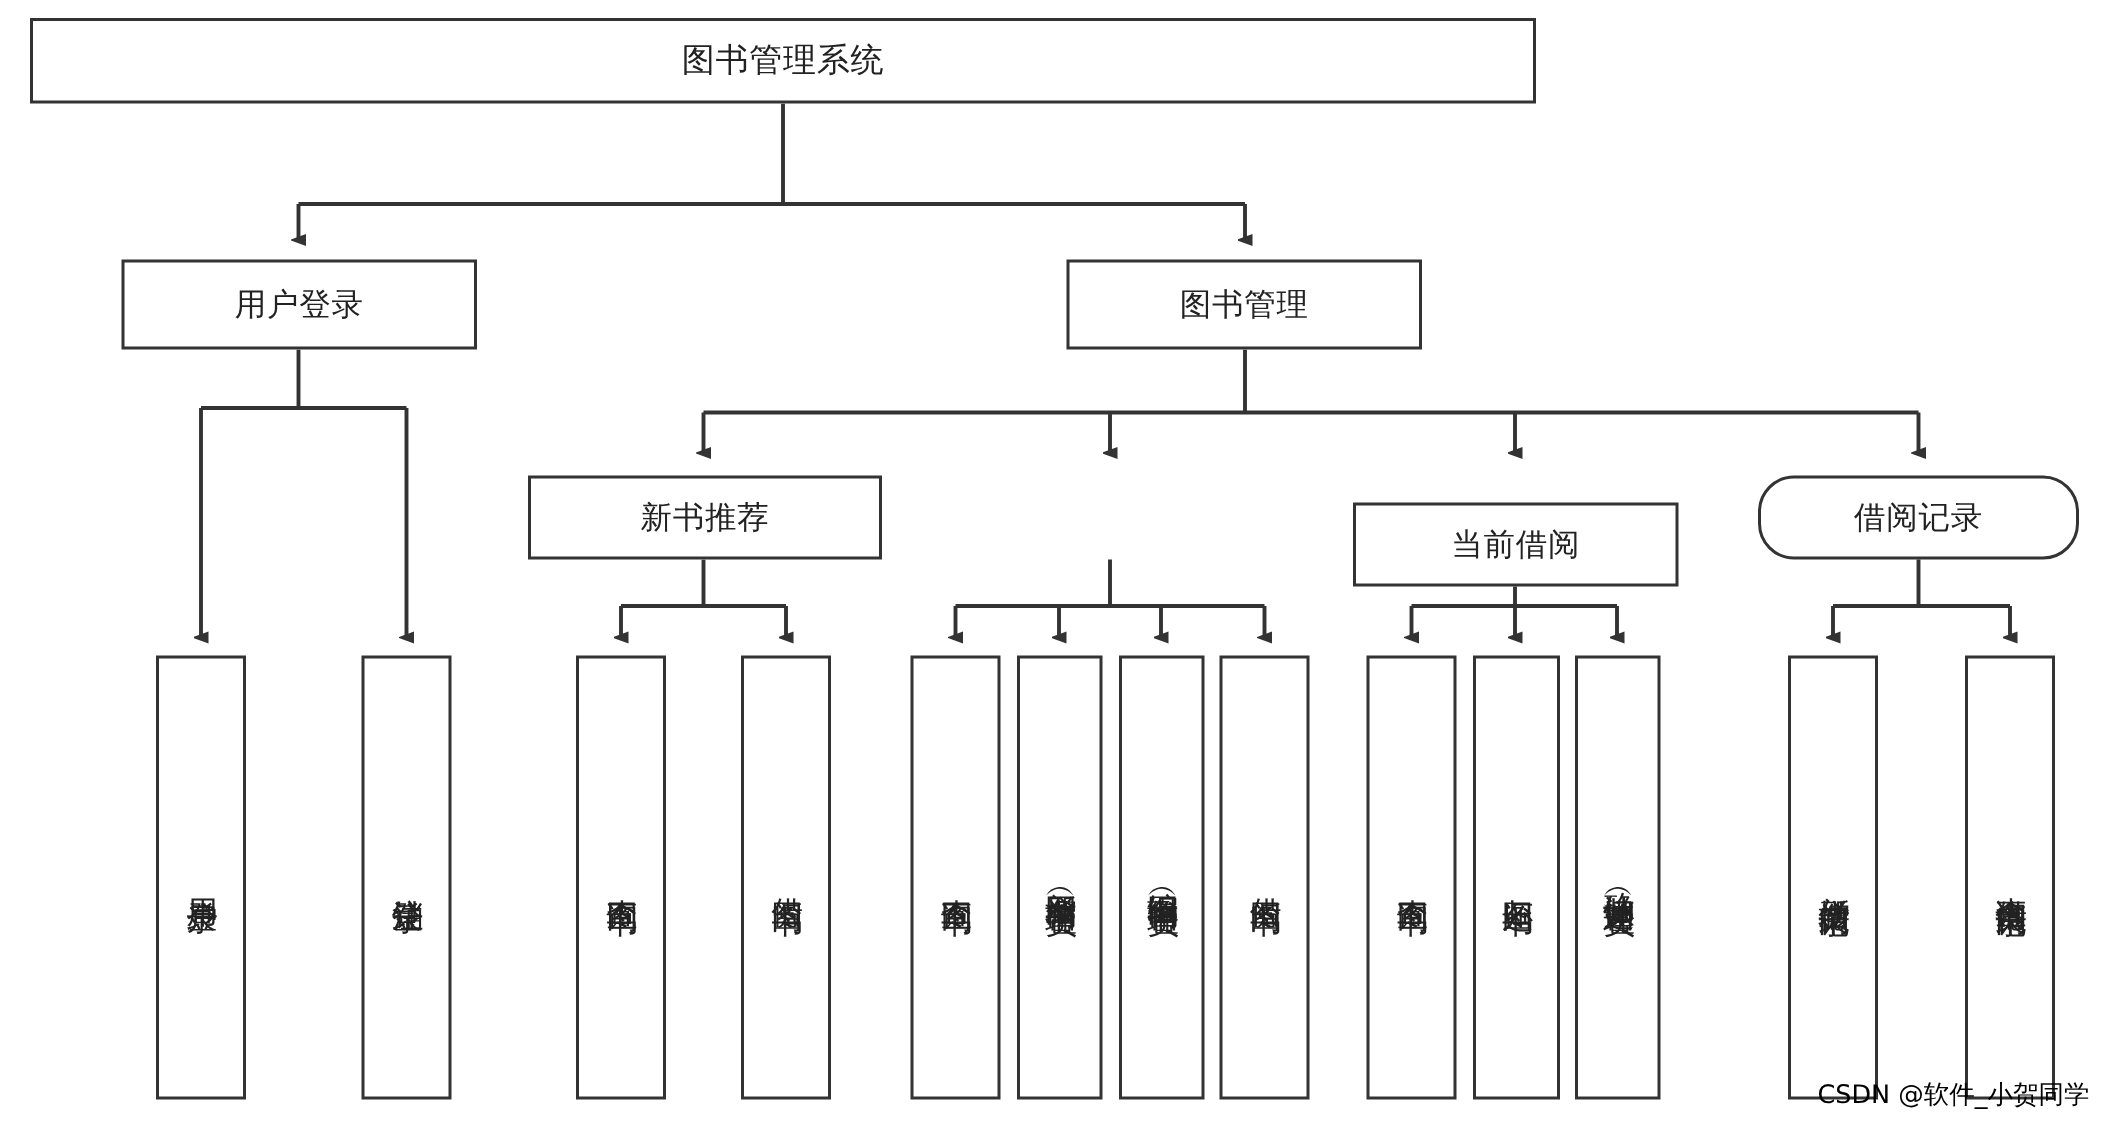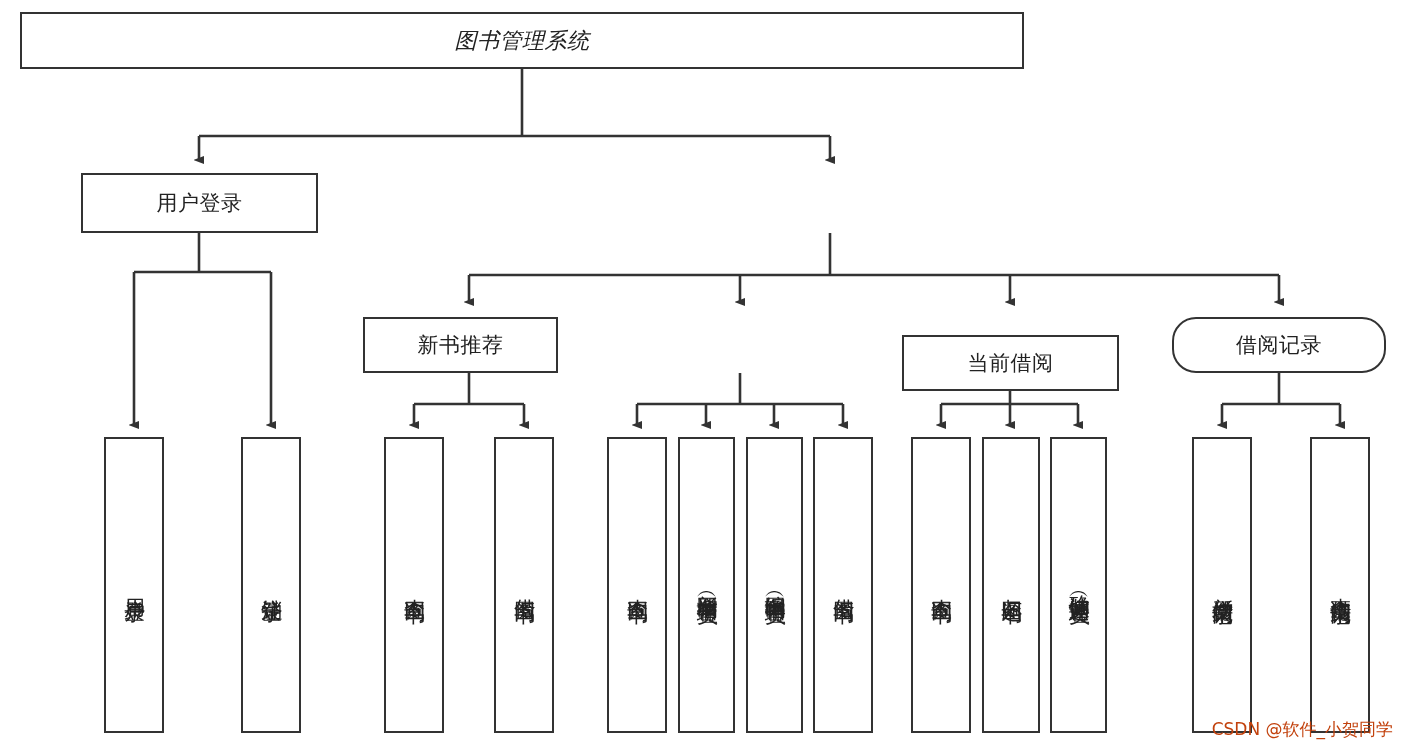--- a/index.html
+++ b/index.html
@@ -63,21 +63,21 @@
     font-size: 21px;
     line-height: 1.12;
     letter-spacing: 1.5px;
     white-space: nowrap;
   }
   .watermark {
     position: absolute;
     right: 12px;
     bottom: 6px;
     font-size: 17px;
-    color: #c2410c;
+    color: #000000;
     z-index: 8;
     white-space: nowrap;
     font-family: "DejaVu Sans", "Liberation Sans", sans-serif;
     text-align: center;
   }
 </style>
 </head>
 <body>
 
 <div id="diagram-root">
@@ -126,30 +126,33 @@
       <path d="M1010,404 L1010,425" marker-end="url(#arrowhead)"></path>
       <path d="M1078,404 L1078,425" marker-end="url(#arrowhead)"></path>
 
       <path d="M1279,373 L1279,404"></path>
       <path d="M1222,404 L1340,404"></path>
       <path d="M1222,404 L1222,425" marker-end="url(#arrowhead)"></path>
       <path d="M1340,404 L1340,425" marker-end="url(#arrowhead)"></path>
     </g>
   </svg>
 
-  <div class="node horiz root" style="left:20px; top:12px; width:1004px; height:57px;font-style:italic;">
+  <div class="node horiz root" style="left:20px; top:12px; width:1004px; height:57px;">
     <span class="node-label">图书管理系统</span>
   </div>
 
   <div class="node horiz" style="left:81px; top:173px; width:237px; height:60px;">
     <span class="node-label">用户登录</span>
   </div>
 
-
-  <div class="node horiz" style="left:363px; top:317px; width:195px; height:56px;">
+  <div class="node horiz" style="left:711px; top:173px; width:237px; height:60px;">
+    <span class="node-label">图书管理</span>
+  </div>
+
+  <div class="node horiz" style="left:352px; top:317px; width:236px; height:56px;">
     <span class="node-label">新书推荐</span>
   </div>
 
 
   <div class="node horiz" style="left:902px; top:335px; width:217px; height:56px;">
     <span class="node-label">当前借阅</span>
   </div>
 
   <div class="node horiz" style="left:1172px; top:317px; width:214px; height:56px;border-radius:24px;">
     <span class="node-label">借阅记录</span>

